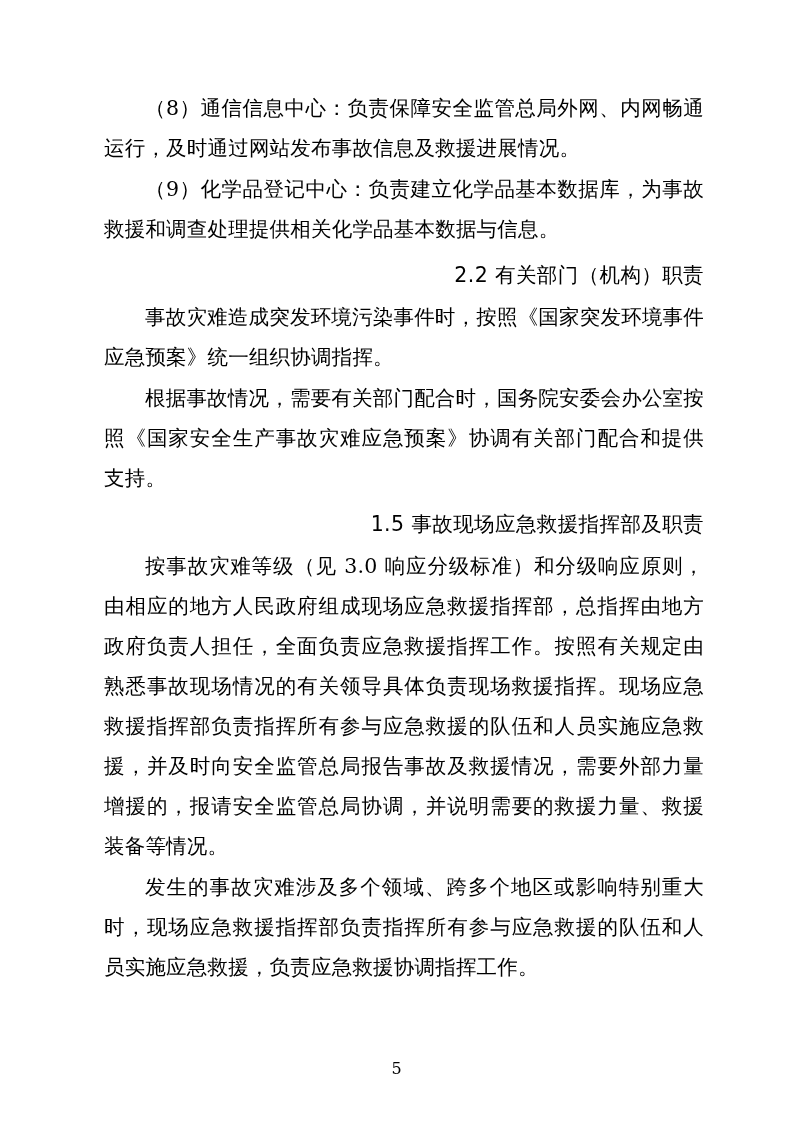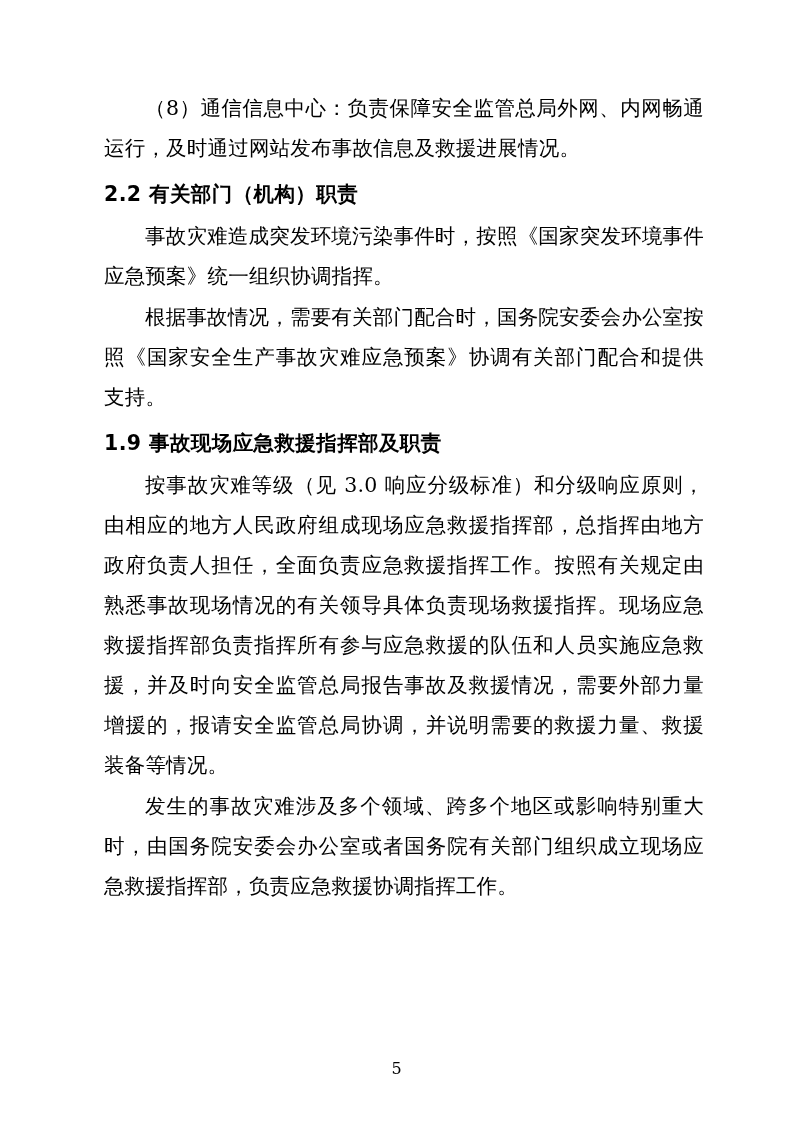--- a/index.html
+++ b/index.html
@@ -33,53 +33,55 @@
     line-height: 40px;
     text-align: justify;
     text-justify: inter-ideograph;
     letter-spacing: 0.2px;
     text-indent: 41px;
   }
   h2.heading {
     margin: 6px 0 2px 0;
     font-size: 20.5px;
     line-height: 40px;
-    font-weight: bold;
+    font-weight: normal;
     font-family: "DejaVu Sans", "Liberation Sans", sans-serif;
     letter-spacing: 0.4px;
     text-indent: 0;
+    text-align: right;
   }
   .page-number {
     position: absolute;
     left: 0;
     right: 0;
     bottom: 44px;
     text-align: center;
     font-size: 16px;
     font-family: "DejaVu Serif", "Liberation Serif", serif;
     color: #000;
   }
 </style>
 </head>
 <body>
 
 <div class="page">
   <div class="doc-body">
 
     <p class="para">（8）通信信息中心：负责保障安全监管总局外网、内网畅通运行，及时通过网站发布事故信息及救援进展情况。</p>
 
+    <p class="para">（9）化学品登记中心：负责建立化学品基本数据库，为事故救援和调查处理提供相关化学品基本数据与信息。</p>
 
     <h2 class="heading">2.2 有关部门（机构）职责</h2>
 
     <p class="para">事故灾难造成突发环境污染事件时，按照《国家突发环境事件应急预案》统一组织协调指挥。</p>
 
     <p class="para">根据事故情况，需要有关部门配合时，国务院安委会办公室按照《国家安全生产事故灾难应急预案》协调有关部门配合和提供支持。</p>
 
-    <h2 class="heading">1.9 事故现场应急救援指挥部及职责</h2>
+    <h2 class="heading">1.5 事故现场应急救援指挥部及职责</h2>
 
     <p class="para">按事故灾难等级（见 3.0 响应分级标准）和分级响应原则，由相应的地方人民政府组成现场应急救援指挥部，总指挥由地方政府负责人担任，全面负责应急救援指挥工作。按照有关规定由熟悉事故现场情况的有关领导具体负责现场救援指挥。现场应急救援指挥部负责指挥所有参与应急救援的队伍和人员实施应急救援，并及时向安全监管总局报告事故及救援情况，需要外部力量增援的，报请安全监管总局协调，并说明需要的救援力量、救援装备等情况。</p>
 
-    <p class="para">发生的事故灾难涉及多个领域、跨多个地区或影响特别重大时，由国务院安委会办公室或者国务院有关部门组织成立现场应急救援指挥部，负责应急救援协调指挥工作。</p>
+    <p class="para">发生的事故灾难涉及多个领域、跨多个地区或影响特别重大时，现场应急救援指挥部负责指挥所有参与应急救援的队伍和人员实施应急救援，负责应急救援协调指挥工作。</p>
 
   </div>
 
   <div class="page-number">5</div>
 </div>
 
 </body></html>

